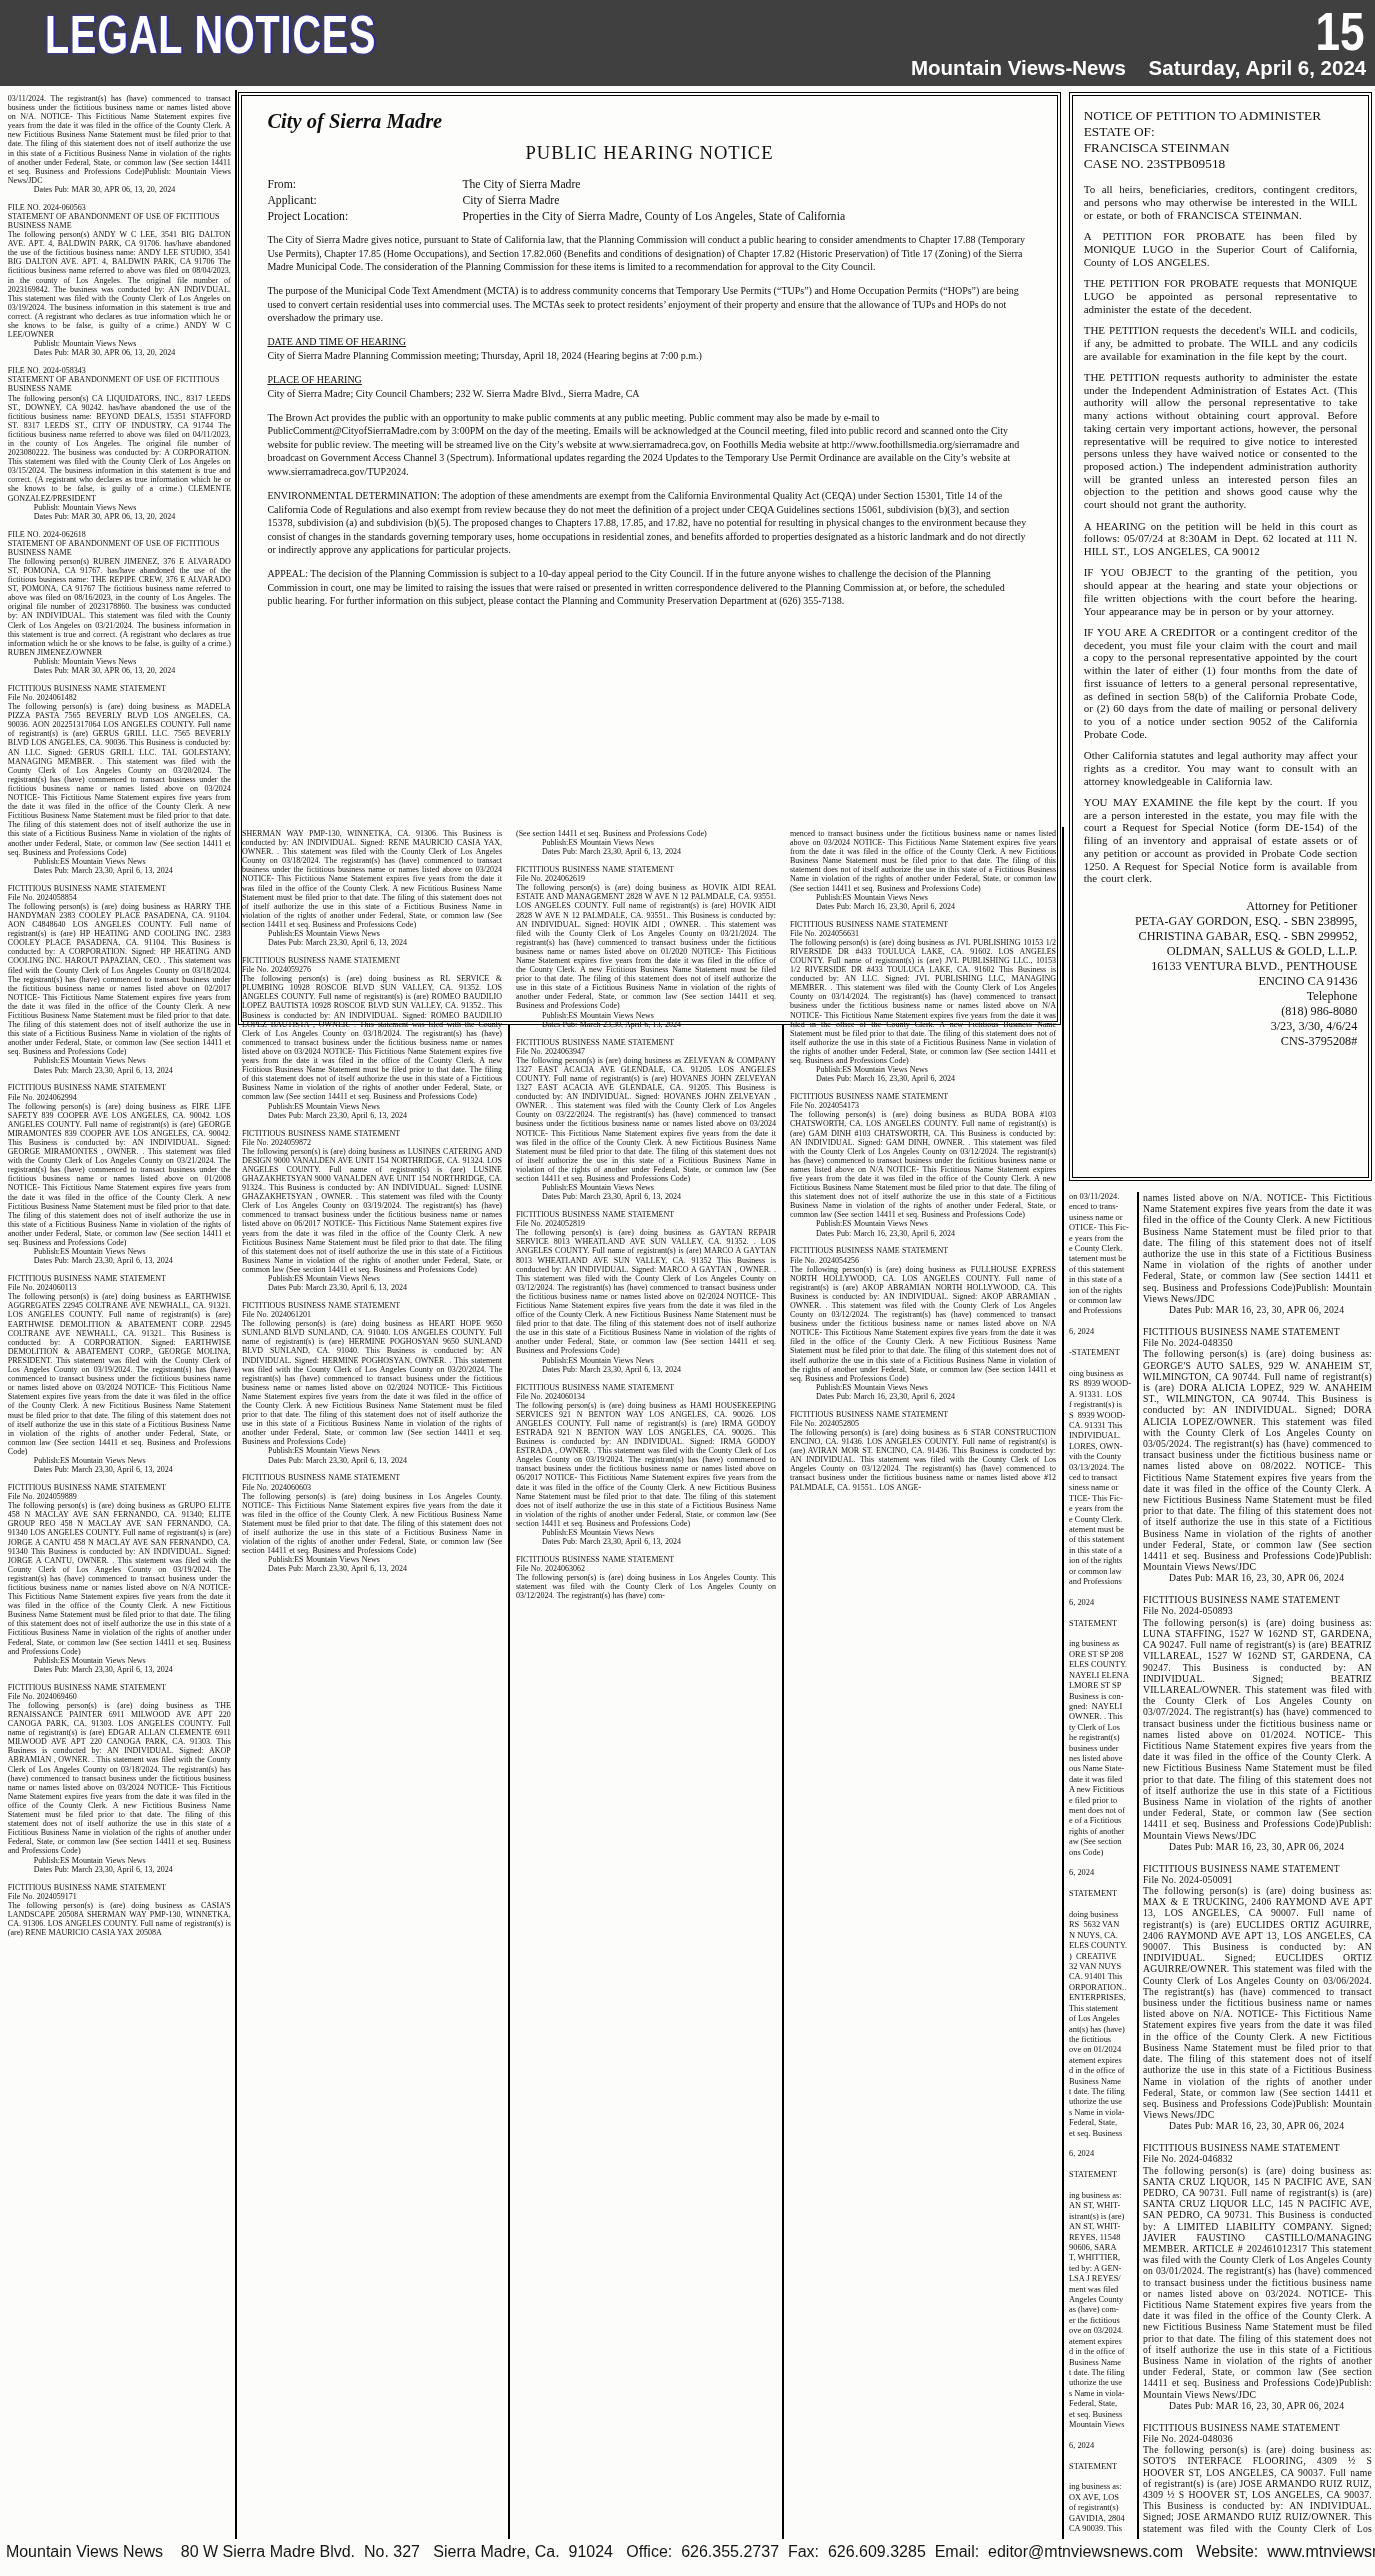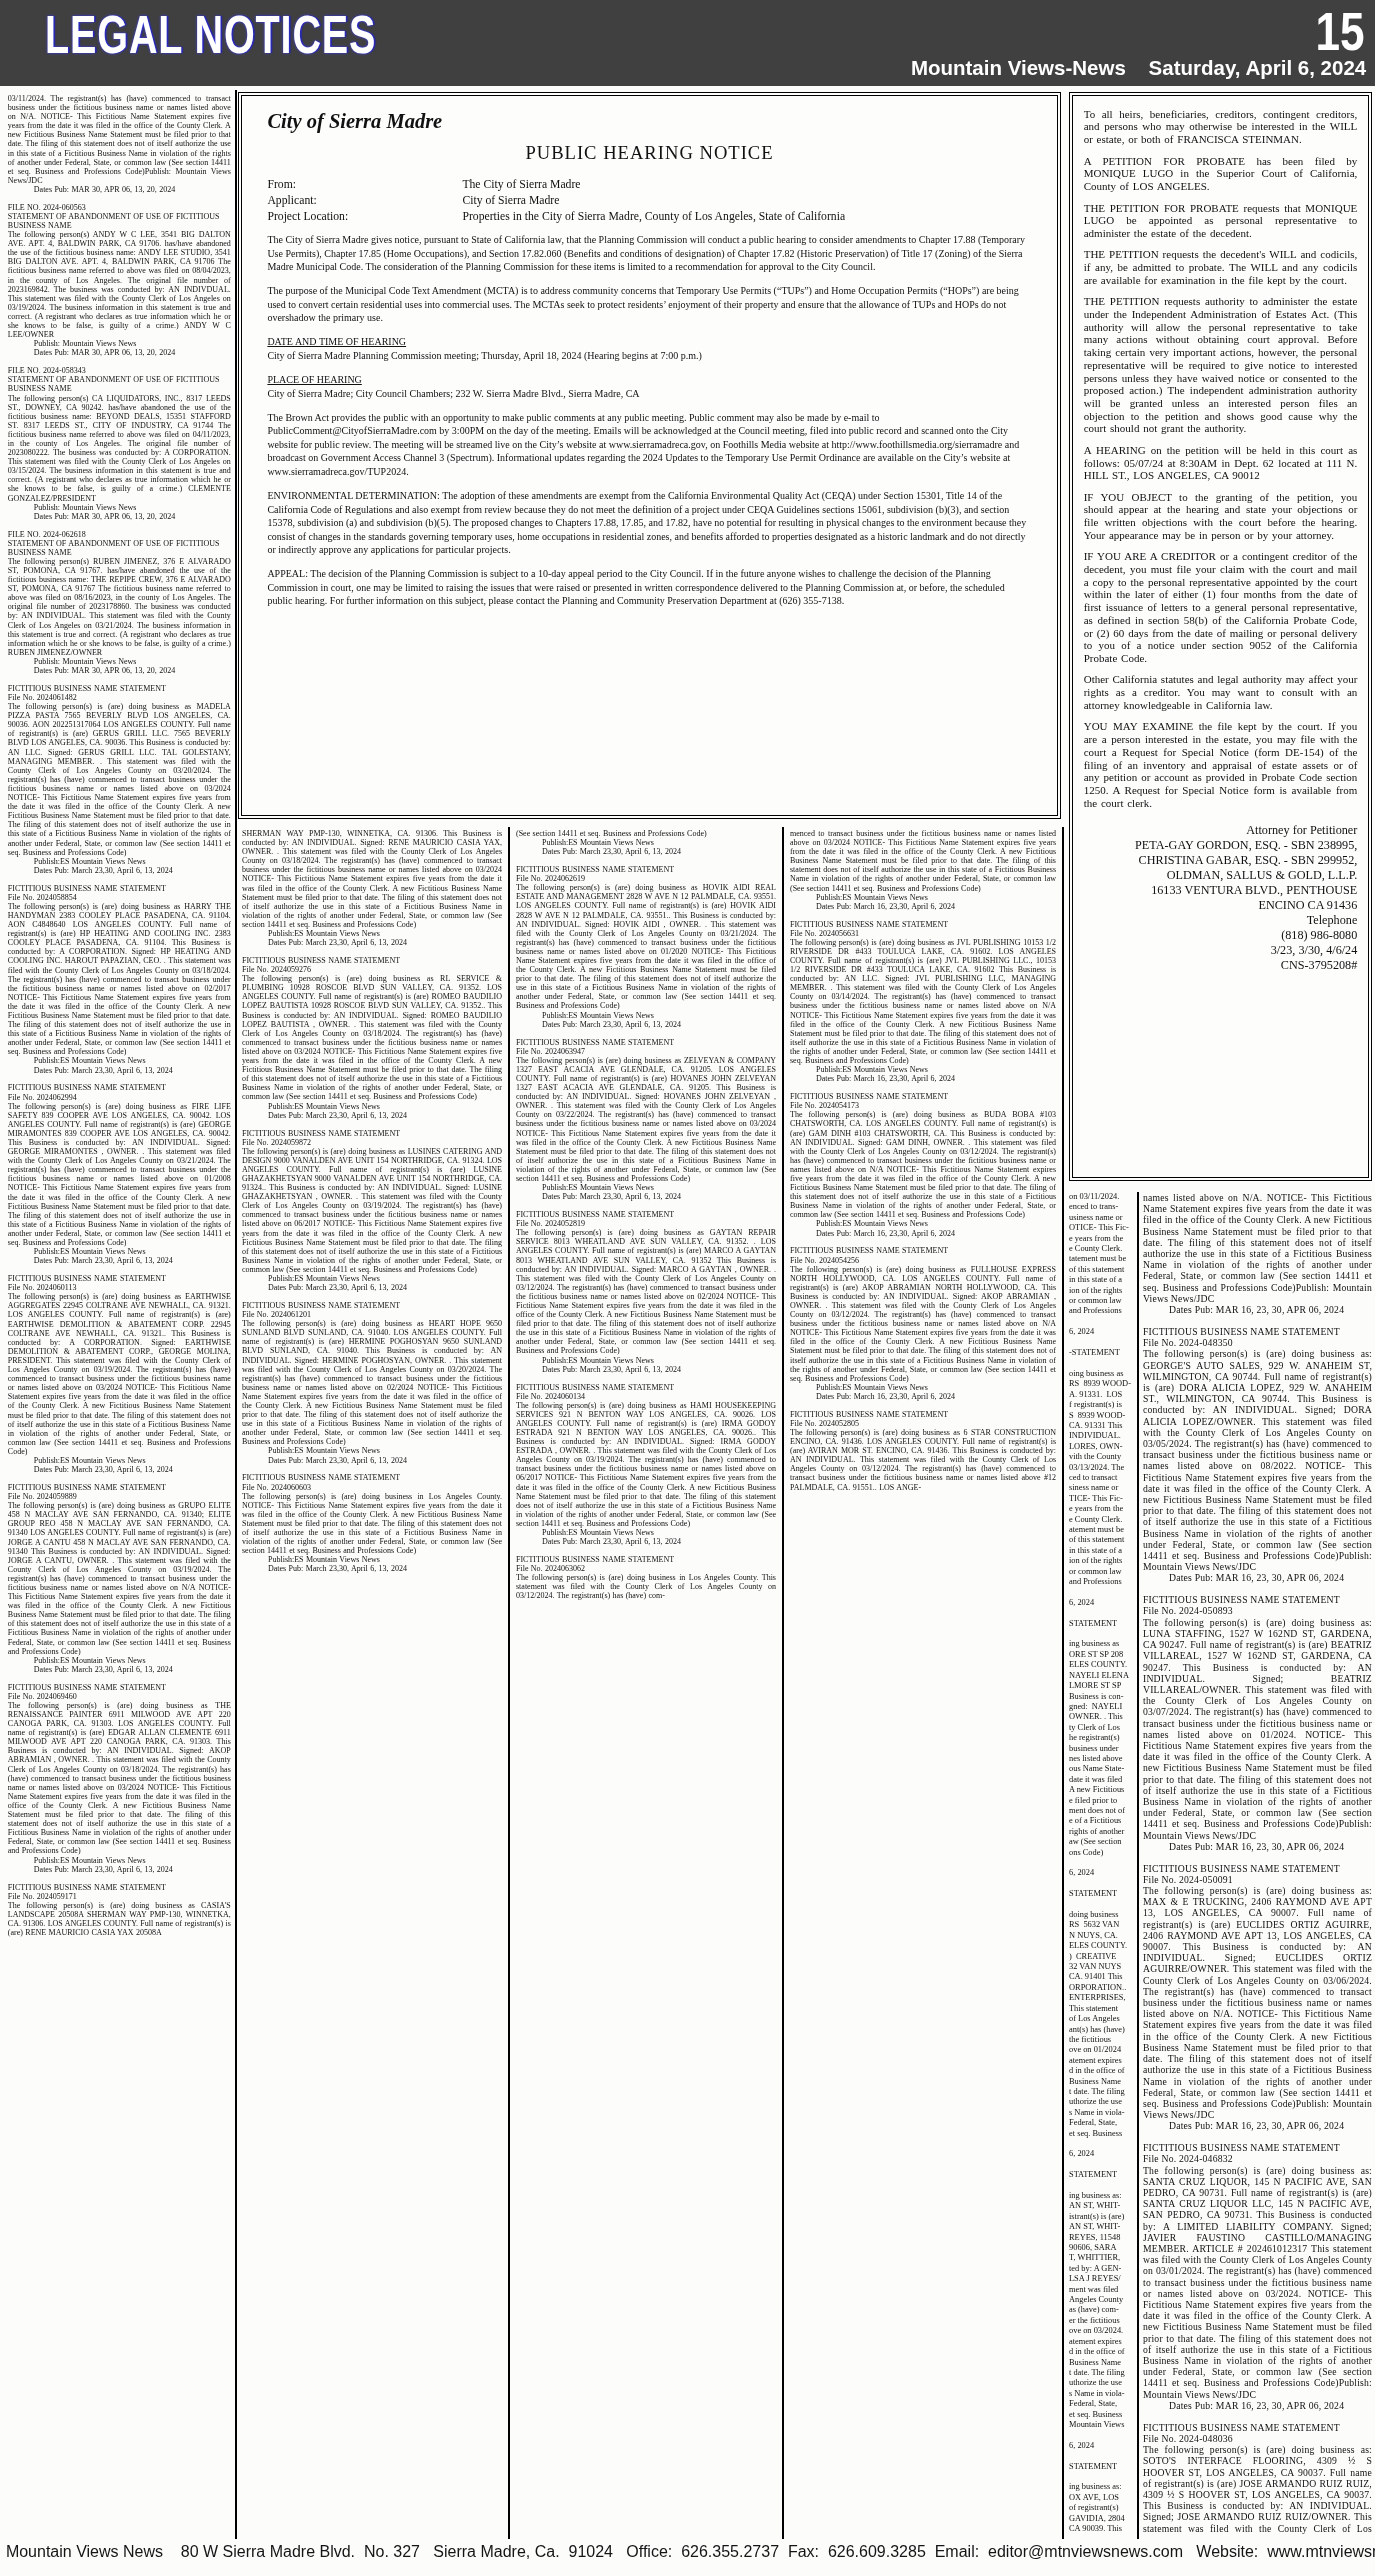--- a/index.html
+++ b/index.html
@@ -11,21 +11,21 @@
   .masthead-sub{position:absolute;right:9.8px;top:56px;font-family:"Liberation Sans",sans-serif;font-weight:700;font-size:20.5px;color:#fff;white-space:pre;}
   
   .tinycol{position:absolute;font-size:8px;line-height:9.1px;text-align:justify;overflow:hidden;word-spacing:0.4px;}
   .notice{margin:0 0 8.8px 0;}
   .nh{white-space:pre-line;text-align:left;}
   .nb{text-align:justify;}
   .nt{white-space:pre-line;text-align:left;padding-left:26px;}
   
   .vr{position:absolute;width:0;border-left:2.9px double #000;}
   
-  .hearing-box{position:absolute;left:238px;top:92px;width:823px;height:727px;border:4.9px double #000;background:#fdfdfc;box-sizing:border-box;padding:13.7px 25.4px;overflow:hidden;}
+  .hearing-box{position:absolute;left:238px;top:92px;width:823px;height:933px;border:4.9px double #000;background:#fdfdfc;box-sizing:border-box;padding:13.7px 25.4px;overflow:hidden;}
   .sm-city{font-weight:700;font-style:italic;font-size:20.5px;margin-bottom:9.8px;}
   .sm-head{text-align:center;font-size:18.6px;letter-spacing:1px;margin-bottom:13.7px;}
   .sm-meta{font-size:11.7px;line-height:13.7px;margin-bottom:9.8px;}
   .sm-meta .row{display:flex;margin-bottom:2px;}
   .sm-meta .lbl{width:195px;flex:none;}
   .sm-meta .val{white-space:pre-line;}
   .sm-para{font-size:10px;line-height:13.5px;margin:0 0 10.7px 0;text-align:left;}
   .sm-para .ph{text-decoration:underline;}
   .sm-para .ph:empty{display:none;}
   
@@ -199,20 +199,23 @@
         </div>
 
         <div class="sm-para">
 
           <div class="pt">APPEAL:  The decision of the Planning Commission is subject to a 10-day appeal period to the City Council.  If in the future anyone wishes to challenge the decision of the Planning Commission in court, one may be limited to raising the issues that were raised or presented in written correspondence delivered to the Planning Commission at, or before, the scheduled public hearing.  For further information on this subject, please contact the Planning and Community Preservation Department at (626) 355-7138.</div>
         </div>
       </div>
   </div>
 
   <div class="petition-box">
+    <div class="pt-title">NOTICE OF PETITION TO ADMINISTER ESTATE OF:
+FRANCISCA STEINMAN
+CASE NO. 23STPB09518</div>
     <div>
 
         <div class="pt-para">To all heirs, beneficiaries, creditors, contingent creditors, and persons who may otherwise be interested in the WILL or estate, or both of FRANCISCA STEINMAN.</div>
 
         <div class="pt-para">A PETITION FOR PROBATE has been filed by MONIQUE LUGO in the Superior Court of California, County of LOS ANGELES.</div>
 
         <div class="pt-para">THE PETITION FOR PROBATE requests that MONIQUE LUGO be appointed as personal representative to administer the estate of the decedent.</div>
 
         <div class="pt-para">THE PETITION requests the decedent's WILL and codicils, if any, be admitted to probate. The WILL and any codicils are available for examination in the file kept by the court.</div>
 

